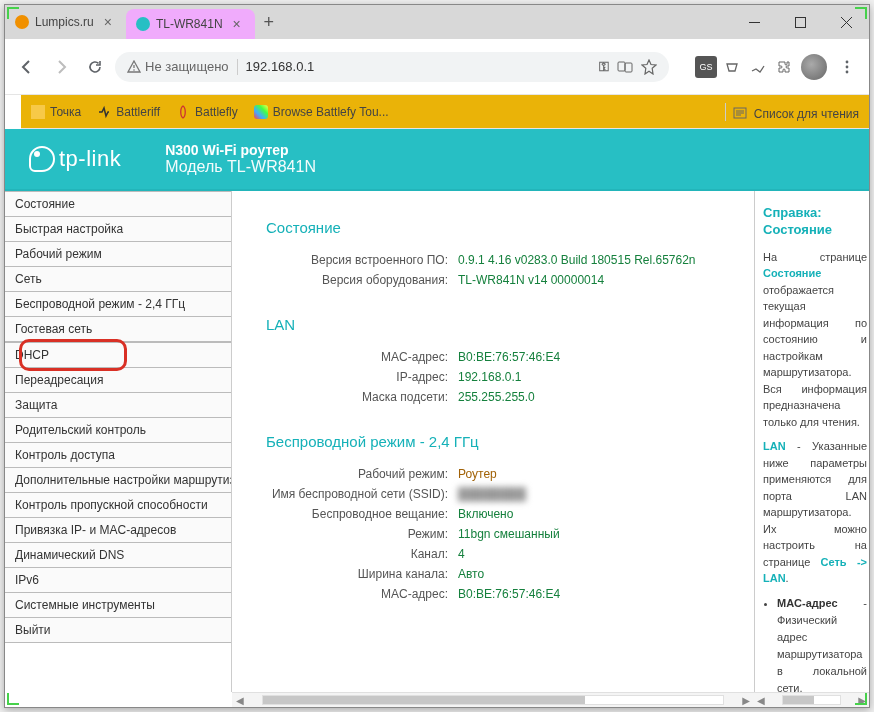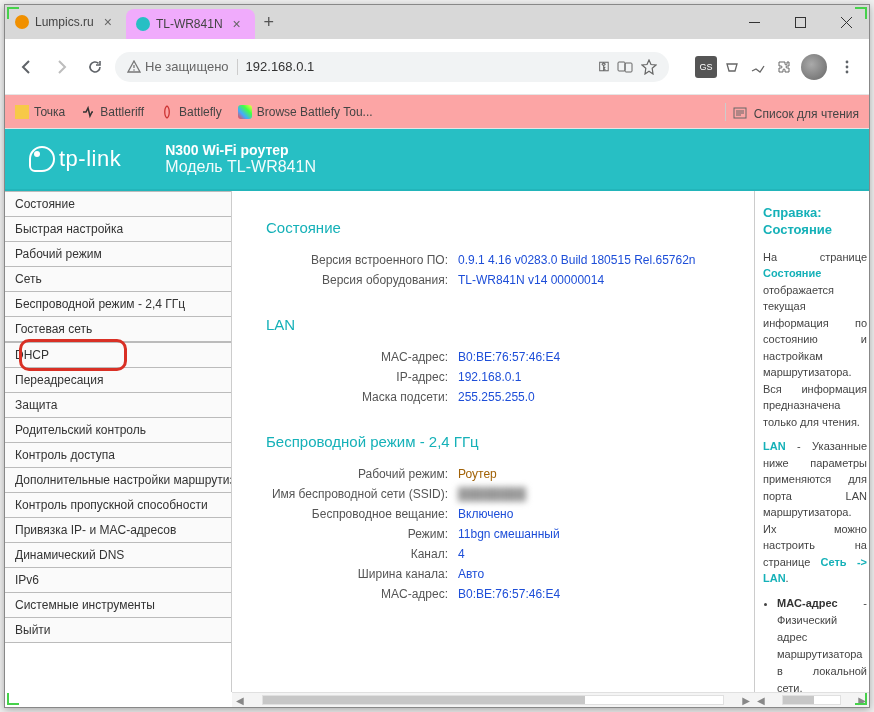--- a/index.html
+++ b/index.html
@@ -16,21 +16,21 @@
 .navbar { height:56px; background:#fff; display:flex; align-items:center; padding: 0 8px; gap:6px; border-bottom:1px solid #e5e5e5;}
 .navico { width:28px; height:28px; display:flex; align-items:center; justify-content:center; color:#555; font-size:16px; border-radius:50%; }
 .navico.disabled { color:#bbb; }
 .addr { flex:1; height:30px; background:#f1f3f4; border-radius:15px; display:flex; align-items:center; padding:0 12px; font-size:13px; color:#555; gap:8px; }
 .addr .warn { display:flex; align-items:center; gap:4px; color:#666; }
 .addr .sep { width:1px; height:16px; background:#ccc; }
 .addricons { display:flex; gap:8px; align-items:center; color:#666; font-size:13px; }
 .ext { display:flex; gap:4px; align-items:center; margin-left:20px; }
 .extbox { width:22px; height:22px; display:flex; align-items:center; justify-content:center; font-size:11px; color:#666; border-radius:3px; }
 .avatar { width:26px; height:26px; border-radius:50%; background: radial-gradient(circle at 40% 40%, #aaa, #666); }
-.bookbar { height:34px; background:#fca5a5; display:flex; align-items:center; padding:0 10px; gap:16px; font-size:12px; color:#444; border-bottom:1px solid #e5e5e5; }
+.bookbar { height:34px; background:#eab308; display:flex; align-items:center; padding:0 10px; gap:16px; font-size:12px; color:#444; border-bottom:1px solid #e5e5e5;margin-left:16px; }
 .bookitem { display:flex; align-items:center; gap:5px; }
 .bookico { width:14px; height:14px; display:inline-block; }
 .readlist { margin-left:auto; display:flex; align-items:flex-end; gap:6px; }
 .sep2 { width:1px; height:18px; background:#ccc; }
 .page { flex:1; display:flex; flex-direction:column; overflow:hidden; background:#fff; }
 .header { background:#27bfc4; color:#fff; height:60px; display:flex; align-items:center; padding:0 24px; }
 .logo { font-size:22px; font-weight:400; letter-spacing:.5px; display:flex; align-items:center; gap:4px; }
 .logo .mark { width:26px; height:26px; border:2px solid #fff; border-radius:50% 50% 50% 6px; position:relative; }
 .logo .mark::after { content:""; position:absolute; width:6px; height:6px; background:#fff; border-radius:50%; top:3px; left:3px; }
 .hdrtxt { margin-left:44px; }
@@ -43,21 +43,21 @@
 .highlight { position:relative; }
 .highlight::before { content:""; position:absolute; left:14px; top:-3px; right:104px; bottom:-3px; border:3px solid #d93025; border-radius:10px; pointer-events:none; }
 .main { flex:1; display:flex; overflow:hidden; }
 .mainbody { flex:1; overflow:auto; padding:18px 20px 10px 34px; position:relative; }
 .mainbody::-webkit-scrollbar, .help::-webkit-scrollbar, .sidebar::-webkit-scrollbar { width:14px; height:14px; }
 .mainbody::-webkit-scrollbar-thumb, .help::-webkit-scrollbar-thumb, .sidebar::-webkit-scrollbar-thumb { background:#c7c7c7; border:3px solid #fff; border-radius:8px;}
 .mainbody::-webkit-scrollbar-track, .help::-webkit-scrollbar-track { background:#f4f4f4; }
 .sect { color:#15b1b8; font-size:15px; font-weight:500; padding:10px 0 14px 0; }
 .row { display:flex; font-size:12px; padding:3px 0; }
 .row .lab { width:192px; text-align:right; color:#555; padding-right:10px; }
-.row .val { color:#1d4ed8; }
+.row .val { color:#15803d; }
 .row .val.accent { color:#a16207; font-weight:500; }
 .blur { filter: blur(3px); color: #999 !important;}
 .help { width:115px; border-left:1px solid #ccc; overflow-y:auto; padding:14px 2px 10px 8px; font-size:11px; color:#444; }
 .help h3 { color:#15b1b8; font-size:13px; margin-bottom:10px; line-height:1.3;}
 .help p { text-align:justify; line-height:1.5; margin-bottom:8px; word-break: break-word; }
 .help .kw { color:#15b1b8; font-weight:bold; }
 .help ul { padding-left: 14px; line-height:1.55; text-align:justify; word-break: break-word;}
 .help li { margin-bottom:6px; }
 .help li b { color:#333; }
 .corner { position:absolute; width:12px; height:12px; border:2px solid #46d14b; }

